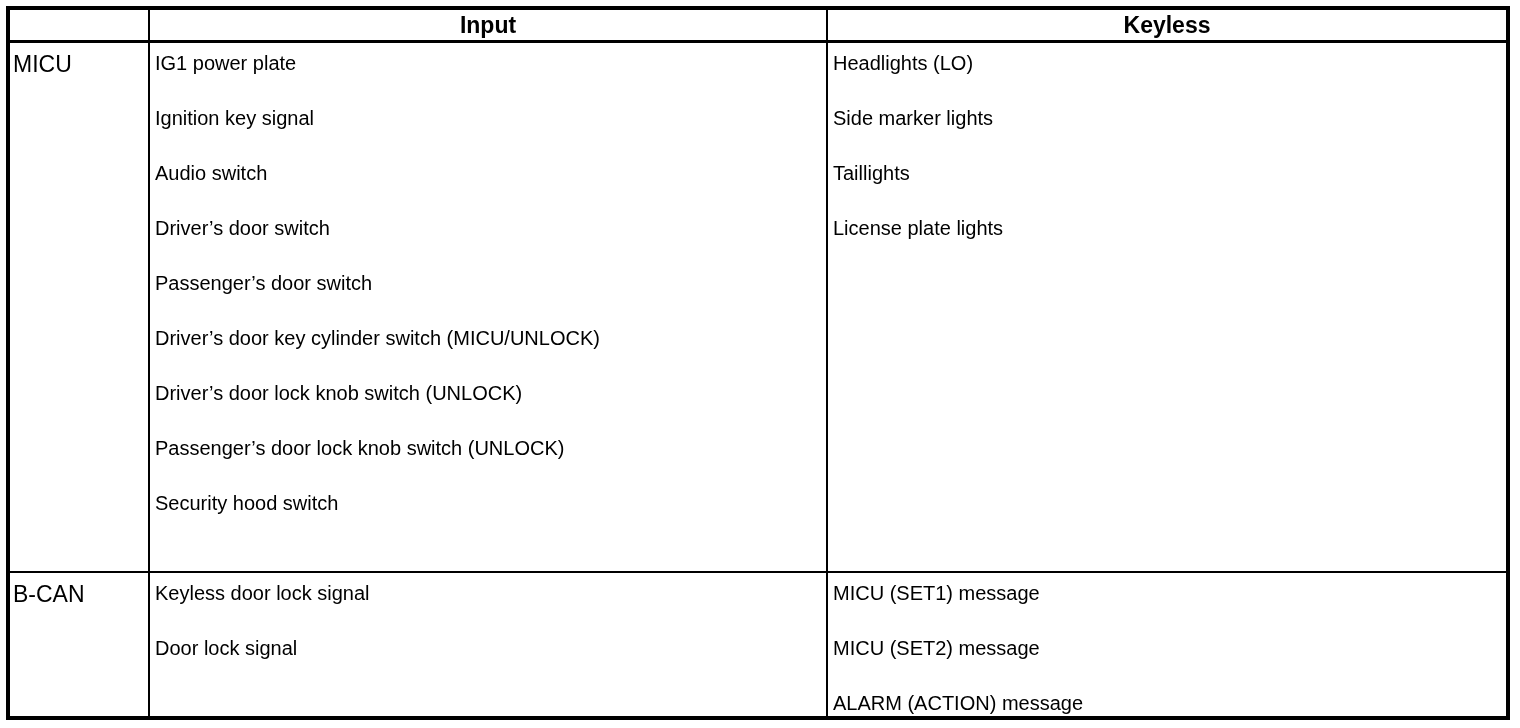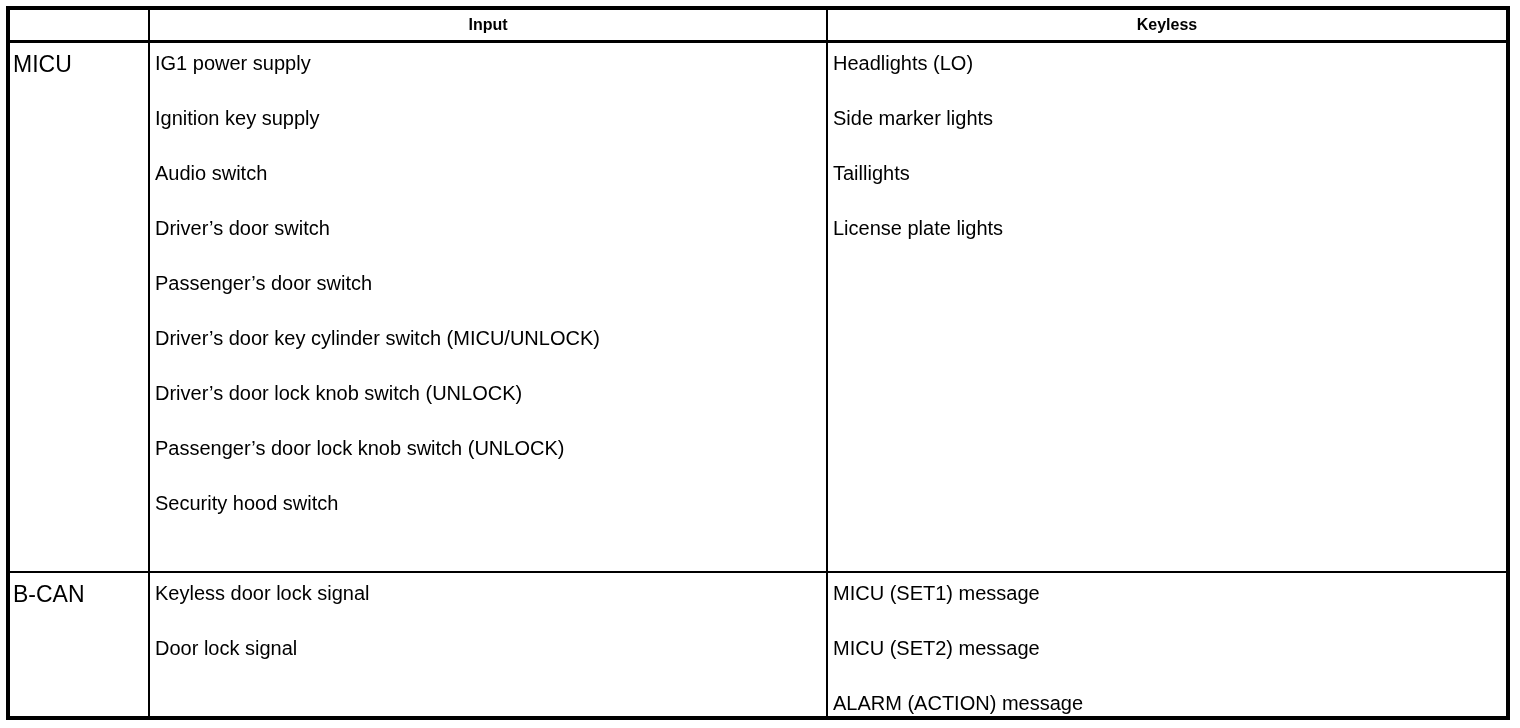--- a/index.html
+++ b/index.html
@@ -30,21 +30,21 @@
   }
   .col-1, .col-2 {
     border-right: 2px solid #000000;
   }
   .header-row-cell {
     border-bottom: 3px solid #000000;
     display: flex;
     align-items: center;
     justify-content: center;
     font-weight: bold;
-    font-size: 16px;
+    font-size: 23px;
   }
   .body-row-1 {
     border-bottom: 2px solid #000000;
   }
   .source-cell {
     padding: 8px 8px 0 3px;
     font-size: 23px;
   }
   .list-cell {
     padding: 9px 5px 0 5px;
@@ -66,22 +66,22 @@
     <span>Input</span>
   </div>
   <div class="cell col-3 header-row-cell">
     <span>Keyless</span>
   </div>
 
   <div class="cell col-1 body-row-1 source-cell">
     <span>MICU</span>
   </div>
   <div class="cell col-2 body-row-1 list-cell">
-    <div class="cell-item">IG1 power supply</div>
-    <div class="cell-item">Ignition key supply</div>
+    <div class="cell-item">IG1 power plate</div>
+    <div class="cell-item">Ignition key signal</div>
     <div class="cell-item">Audio switch</div>
     <div class="cell-item">Driver’s door switch</div>
     <div class="cell-item">Passenger’s door switch</div>
     <div class="cell-item">Driver’s door key cylinder switch (MICU/UNLOCK)</div>
     <div class="cell-item">Driver’s door lock knob switch (UNLOCK)</div>
     <div class="cell-item">Passenger’s door lock knob switch (UNLOCK)</div>
     <div class="cell-item">Security hood switch</div>
   </div>
   <div class="cell col-3 body-row-1 list-cell">
     <div class="cell-item">Headlights (LO)</div>

